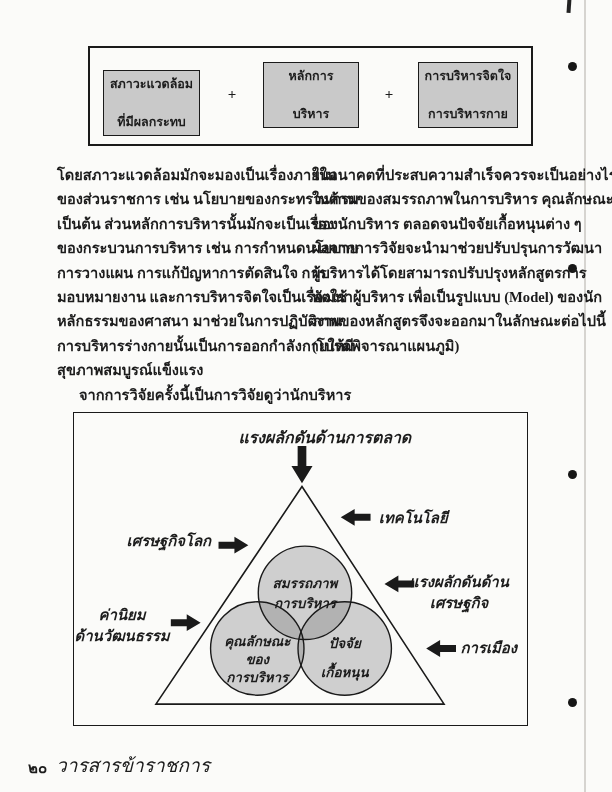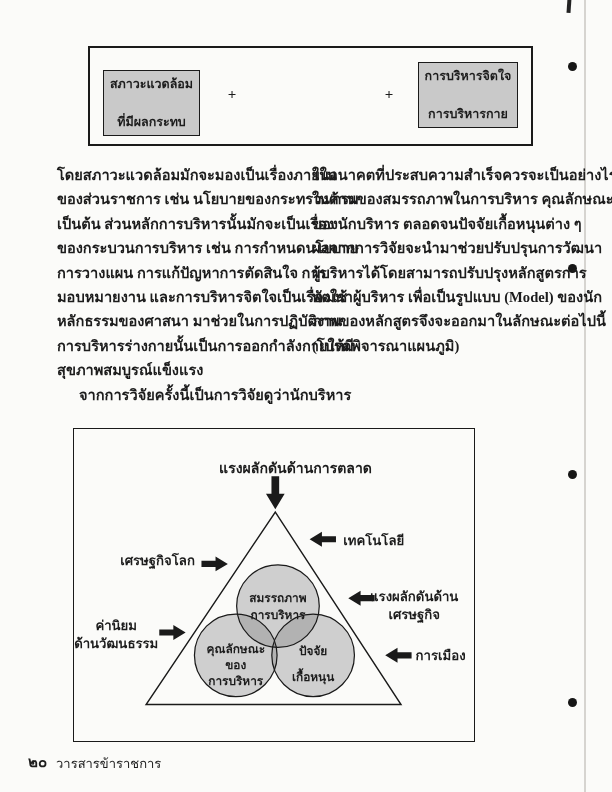--- a/index.html
+++ b/index.html
@@ -32,50 +32,54 @@
   .p1{left:133px} .p2{left:290px}
 
   
   .col{position:absolute;top:163px;font-size:14.6px;font-weight:600;}
   .col-left{left:57px;width:250px;}
   .col-right{left:312px;width:244px;}
   .bline{height:24.4px;line-height:24.4px;white-space:nowrap;overflow:visible;}
   .bline.indent{padding-left:22px;}
 
   
-  .venn-frame{position:absolute;left:73px;top:428px;width:402px;height:314px;border:1.5px solid #1a1a1a;box-sizing:border-box;}
+  .venn-frame{position:absolute;left:73px;top:412px;width:455px;height:314px;border:1.5px solid #1a1a1a;box-sizing:border-box;font-style:italic;}
   .venn-frame svg{display:block;width:100%;height:100%;}
   svg text{font-family:"Liberation Serif","DejaVu Serif",serif;fill:var(--ink);}
   .svg-label{font-size:15px;font-weight:700;}
   .svg-label-lg{font-size:16px;font-weight:700;}
   .circle-label{font-size:13.5px;font-weight:700;}
 
   
   .footer{position:absolute;left:28px;top:750px;font-size:14px;display:flex;align-items:flex-end;}
   .page-num{font-weight:700;font-size:15px;}
-  .journal{margin-left:9px;font-size:13px;}
+  .journal{font-style:italic;margin-left:9px;font-size:19px;}
 </style>
 </head>
 <body>
 
 <div class="page">
 
   <div class="edge-line"></div>
   <div class="top-tick"></div>
   <div class="dot d1"></div>
   <div class="dot d2"></div>
   <div class="dot d3"></div>
   <div class="dot d4"></div>
 
   <div class="flow-frame">
     <div class="flow-box fb1">
       <span>สภาวะแวดล้อม</span>
       <span>ที่มีผลกระทบ</span>
     </div>
     <div class="plus p1">+</div>
+    <div class="flow-box fb2">
+      <span>หลักการ</span>
+      <span>บริหาร</span>
+    </div>
     <div class="plus p2">+</div>
     <div class="flow-box fb3">
       <span>การบริหารจิตใจ</span>
       <span>การบริหารกาย</span>
     </div>
   </div>
 
   <div class="col col-left">
     <div class="bline">โดยสภาวะแวดล้อมมักจะมองเป็นเรื่องภายใน</div>
     <div class="bline">ของส่วนราชการ เช่น นโยบายของกระทรวง/กรม</div>

